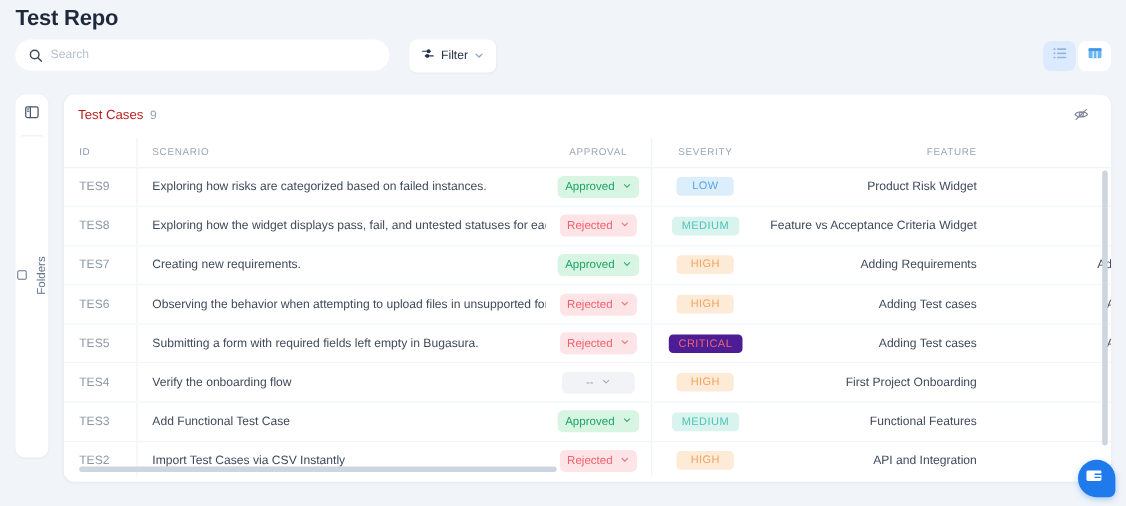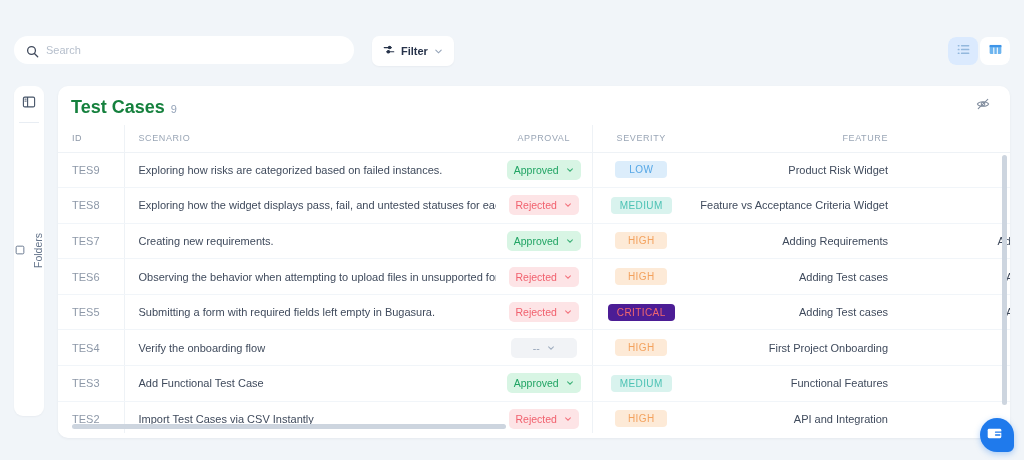--- a/index.html
+++ b/index.html
@@ -33,21 +33,21 @@
   }
   .search-input::placeholder { color: #b6bfcc; }
 
   .pill-btn {
     position: absolute; top: 0; height: 30px;
     background: #fff; border-radius: 7px;
     display: flex; align-items: center; gap: 6px;
     padding: 0 11px; cursor: pointer;
     box-shadow: 0 1px 2px rgba(15,23,42,0.04);
   }
-  .pill-btn .lbl { font-size: 11px; font-weight: 700; color: #27334a; }
+  .pill-btn .lbl { font-size: 11px; font-weight: 400; color: #27334a; }
   .pill-btn .chev { color: #94a3b8; }
   #filter-btn { left: 372px; }
   #sort-btn { left: 443px; }
 
   .view-toggle {
     position: absolute; right: 14px; top: 1px;
     display: flex; gap: 0; border-radius: 8px; overflow: hidden;
   }
   .view-btn {
     width: 30px; height: 28px; display: flex; align-items: center; justify-content: center;
@@ -80,21 +80,21 @@
   
   .card {
     position: absolute; left: 58px; top: 86px; width: 952px; height: 352px;
     background: #ffffff; border-radius: 10px; overflow: hidden;
     box-shadow: 0 1px 3px rgba(15,23,42,0.05);
   }
   .card-head {
     position: relative; height: 39px; padding: 11px 0 0 13px;
     display: flex; align-items: baseline; gap: 6px;
   }
-  .card-title { font-size: 18px; font-weight: 700; color: #15803d; }
+  .card-title { font-size: 12px; font-weight: 400; color: #b91c1c; }
   .card-count { font-size: 11px; color: #94a3b8; }
   .eye-btn {
     position: absolute; right: 16px; top: 9px;
     width: 22px; height: 22px; border-radius: 5px;
     display: flex; align-items: center; justify-content: center;
     cursor: pointer;
   }
 
   
   .table-wrap {
@@ -149,20 +149,21 @@
     border-radius: 50% 50% 6px 50%;
     display: flex; align-items: center; justify-content: center;
     cursor: pointer; box-shadow: 0 2px 6px rgba(31,122,236,.35);
   }
 </style>
 </head>
 <body>
 
 <div class="app">
 
+  <div class="page-title">Test Repo</div>
 
   <div class="toolbar">
 
     <div class="search-box">
       <span class="ico">
         <svg width="13" height="13" viewBox="0 0 20 20" fill="none" stroke="#404a5c" stroke-width="2">
           <circle cx="8.5" cy="8.5" r="6"></circle>
             <line x1="13" y1="13" x2="18" y2="18" stroke-linecap="round"></line>
         </svg>
       </span>

